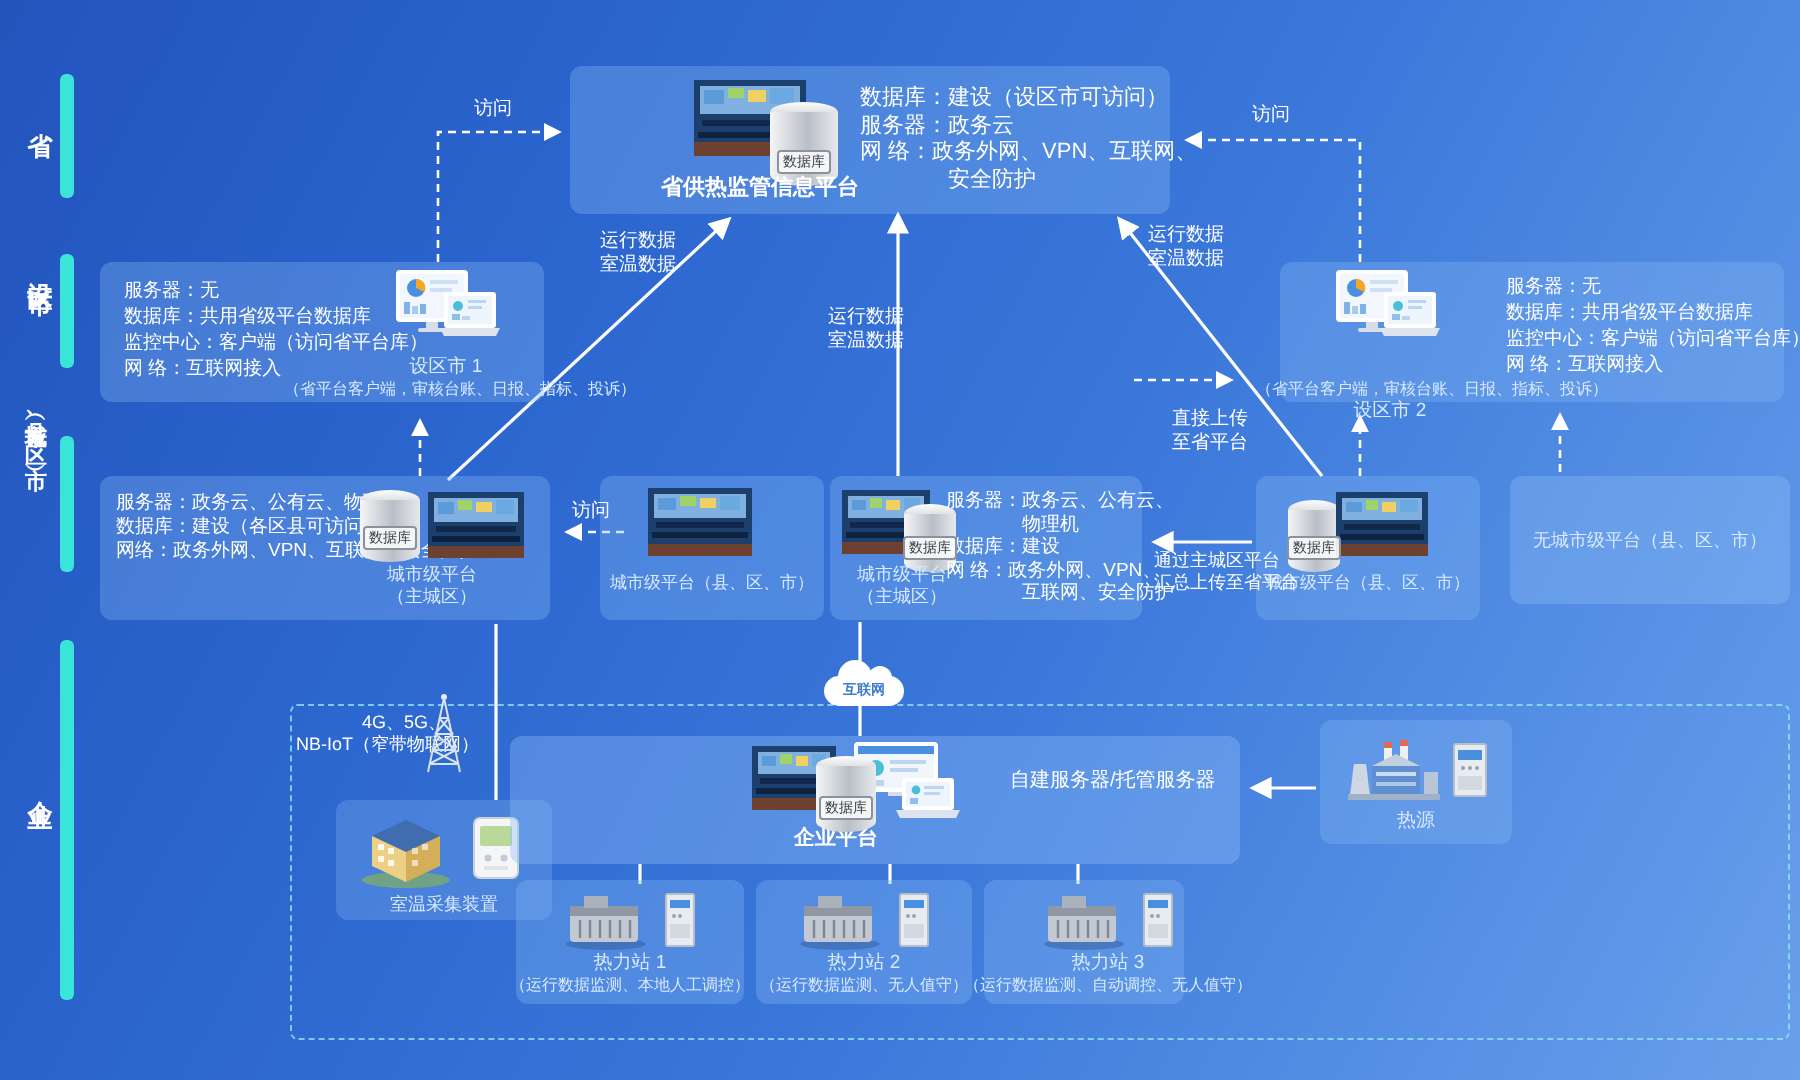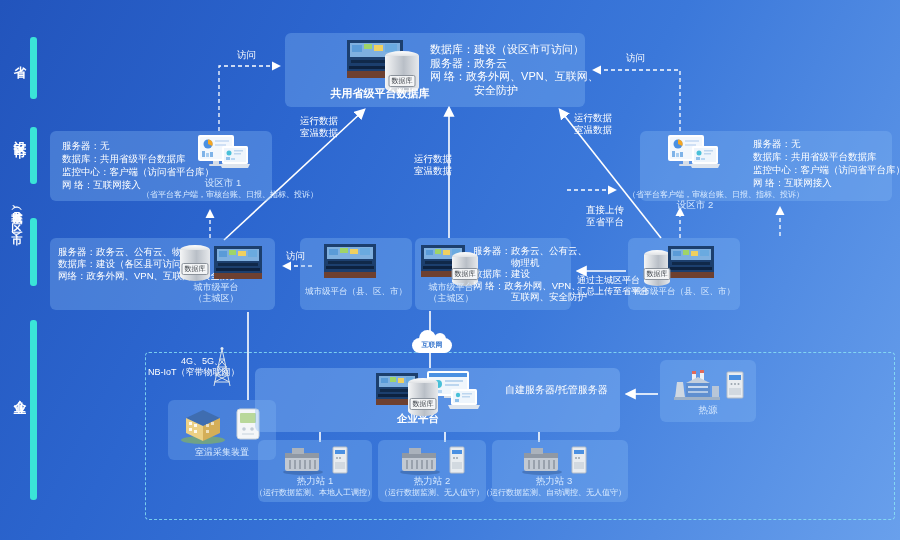--- a/index.html
+++ b/index.html
@@ -90,21 +90,21 @@
           <rect x="4" y="20" width="48" height="3" fill="#10294a"></rect>
           <rect x="2" y="26" width="52" height="3" fill="#0d2240"></rect>
           <rect x="0" y="31" width="56" height="7" fill="#6e4030"></rect>
         </svg>
     </span>
     <span class="cyl" style="left:100px;top:18px;width:34px;height:42px;">
       <span class="top"></span>
       <span class="body"></span>
       <span class="lbl">数据库</span>
     </span>
-    <div class="abs ctr" style="left:45px;top:53px;width:100px;color:#fff;font-size:11px;font-weight:bold;white-space:nowrap;">共用省级平台数据库</div>
+    <div class="abs ctr" style="left:45px;top:53px;width:100px;color:#fff;font-size:11px;font-weight:bold;white-space:nowrap;">省供热监管信息平台</div>
     <div class="abs spec big" style="left:145px;top:10px;">
       <div>数据库：建设（设区市可访问）</div>
       <div>服务器：政务云</div>
       <div>网 络：政务外网、VPN、互联网、</div>
       <div class="indent">安全防护</div>
     </div>
   </div>
 
   <div class="box" style="left:50px;top:131px;width:222px;height:70px;">
     <div class="abs spec" style="left:12px;top:8px;">
@@ -269,20 +269,23 @@
           <rect x="23" y="5" width="7" height="5" fill="#f0d060"></rect>
           <rect x="32" y="4" width="9" height="6" fill="#6aaae0"></rect>
           <rect x="4" y="16" width="38" height="3" fill="#10294a"></rect>
           <rect x="2" y="21" width="42" height="3" fill="#0d2240"></rect>
           <rect x="0" y="26" width="46" height="6" fill="#6e4030"></rect>
         </svg>
     </span>
     <div class="abs ctr cap" style="left:-2px;top:48px;width:116px;font-size:8.5px;">城市级平台（县、区、市）</div>
   </div>
 
+  <div class="box lighter" style="left:755px;top:238px;width:140px;height:64px;">
+    <div class="abs ctr cap" style="left:0;top:26px;width:140px;font-size:9px;">无城市级平台（县、区、市）</div>
+  </div>
 
   <div class="ent-zone" style="left:145px;top:352px;width:748px;height:166px;"></div>
 
   <div class="abs" style="left:148px;top:356px;font-size:9px;line-height:11px;color:#fff;">
     <div style="padding-left:33px;">4G、5G、</div>
     <div>NB-IoT（窄带物联网）</div>
   </div>
   <span class="abs" style="left:208px;top:346px;">
     <svg width="28" height="42">
         <circle cx="14" cy="2.5" r="1.5" fill="#e4ecf4"></circle>
@@ -433,21 +436,21 @@
           <rect x="3" y="4" width="10" height="4" fill="#4a90e2"></rect>
           <circle cx="5" cy="12" r="1" fill="#9aa4ae"></circle>
           <circle cx="8" cy="12" r="1" fill="#9aa4ae"></circle>
           <rect x="3" y="16" width="10" height="7" fill="#d2d9e0"></rect>
         </svg>
     </span>
     <div class="abs ctr cap" style="left:0;top:35px;width:108px;font-size:9.5px;">热力站 2</div>
     <div class="abs ctr tiny" style="left:0;top:47px;width:108px;">（运行数据监测、无人值守）</div>
   </div>
 
-  <div class="box" style="left:492px;top:440px;width:136px;height:62px;">
+  <div class="box" style="left:492px;top:440px;width:100px;height:62px;">
     <span class="abs" style="left:29px;top:5px;">
       <svg width="46" height="30">
           <ellipse cx="21" cy="27" rx="20" ry="3" fill="#2d4f86" opacity="0.4"></ellipse>
           <rect x="3" y="8" width="34" height="18" rx="2" fill="#c2c9d2"></rect>
           <rect x="3" y="8" width="34" height="5" fill="#8f98a4"></rect>
           <rect x="10" y="3" width="12" height="6" fill="#aab2bc"></rect>
           <path d="M8,15 V24 M13,15 V24 M18,15 V24 M23,15 V24 M28,15 V24 M33,15 V24" stroke="#7e8894" stroke-width="1.2"></path>
         </svg>
     </span>
     <span class="abs" style="left:79px;top:6px;">

